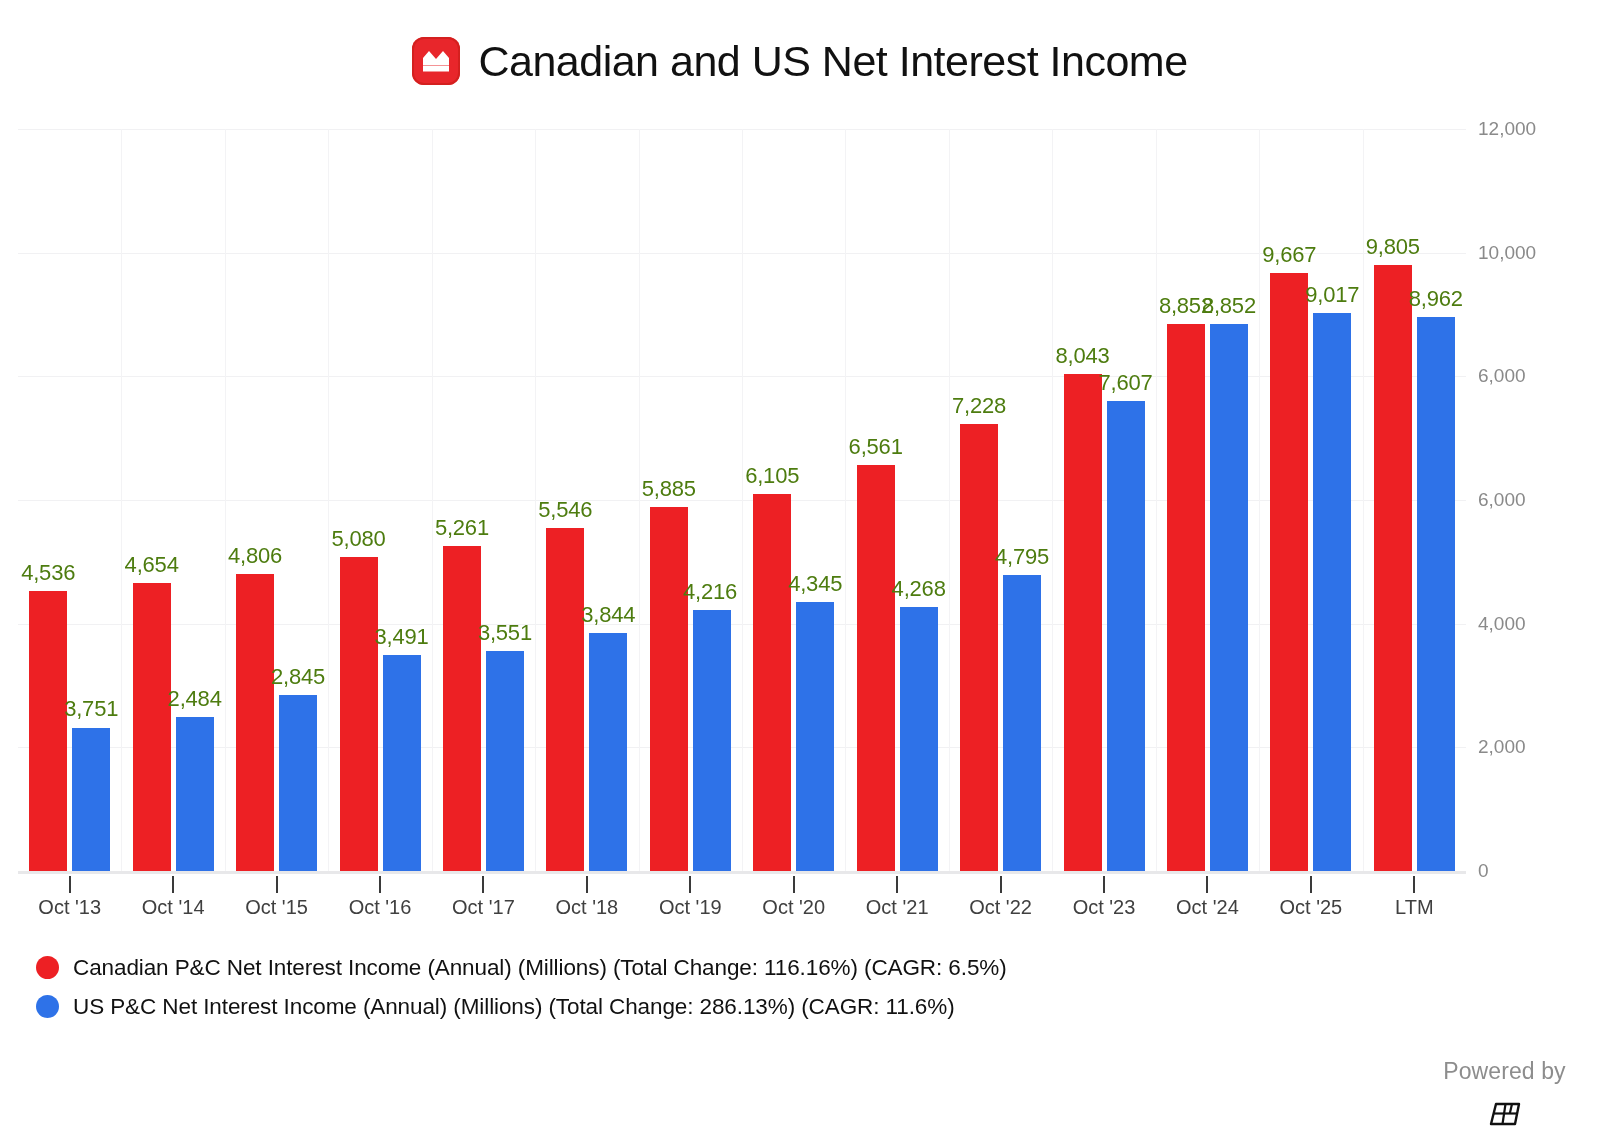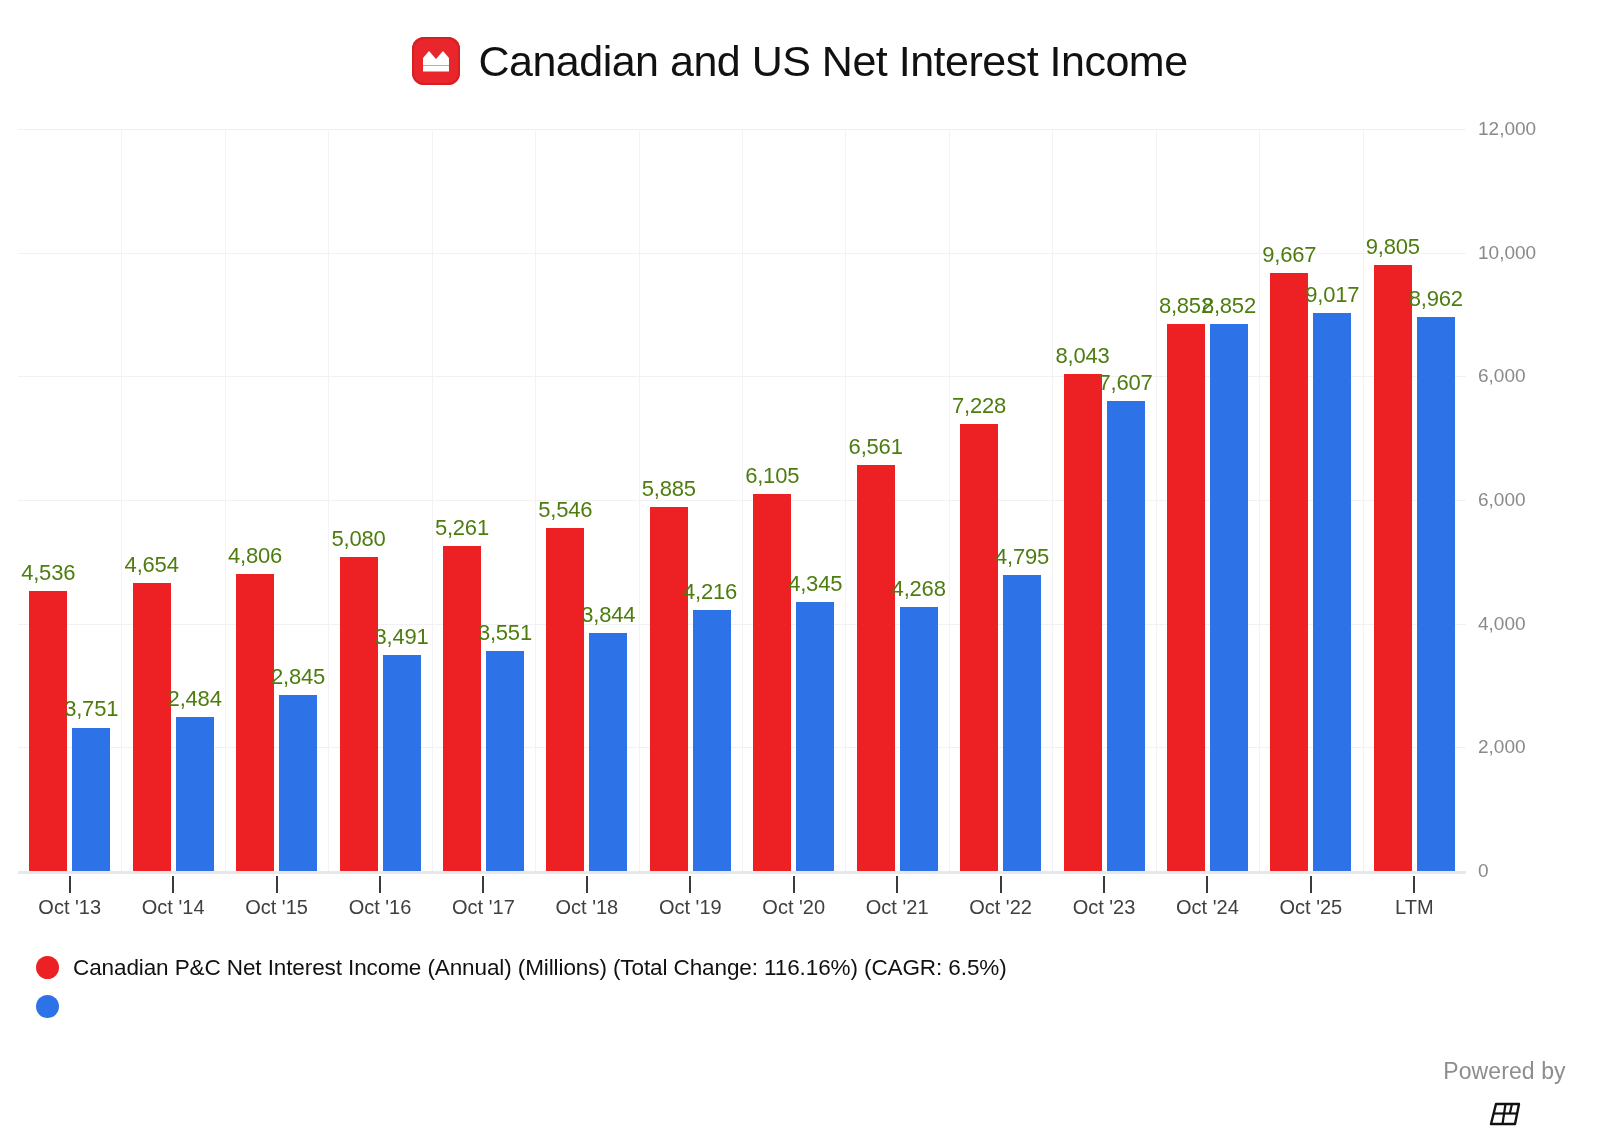--- a/index.html
+++ b/index.html
@@ -304,20 +304,21 @@
     </div>
 </div>
 
 <div class="legend">
   <div class="legend-item">
     <span class="legend-dot red"></span>
     <span class="legend-text">Canadian P&amp;C Net Interest Income (Annual) (Millions) (Total Change: 116.16%) (CAGR: 6.5%)</span>
   </div>
   <div class="legend-item">
     <span class="legend-dot blue"></span>
+    <span class="legend-text">US P&amp;C Net Interest Income (Annual) (Millions) (Total Change: 286.13%) (CAGR: 11.6%)</span>
   </div>
 </div>
 
 <div class="footer">
   <span class="footer-powered">Powered by</span>
   <span style="display:flex;align-items:center;">
     <svg width="34" height="30" viewBox="0 0 34 30" aria-hidden="true">
       <path d="M4 25 L9 5 L32 5 L28 25 Z" fill="none" stroke="#111" stroke-width="2.4" stroke-linejoin="round"></path>
       <path d="M6.7 14.5 L30 14.5" stroke="#111" stroke-width="2.2"></path>
       <path d="M18.5 5 L15.5 25" stroke="#111" stroke-width="2.2"></path>

